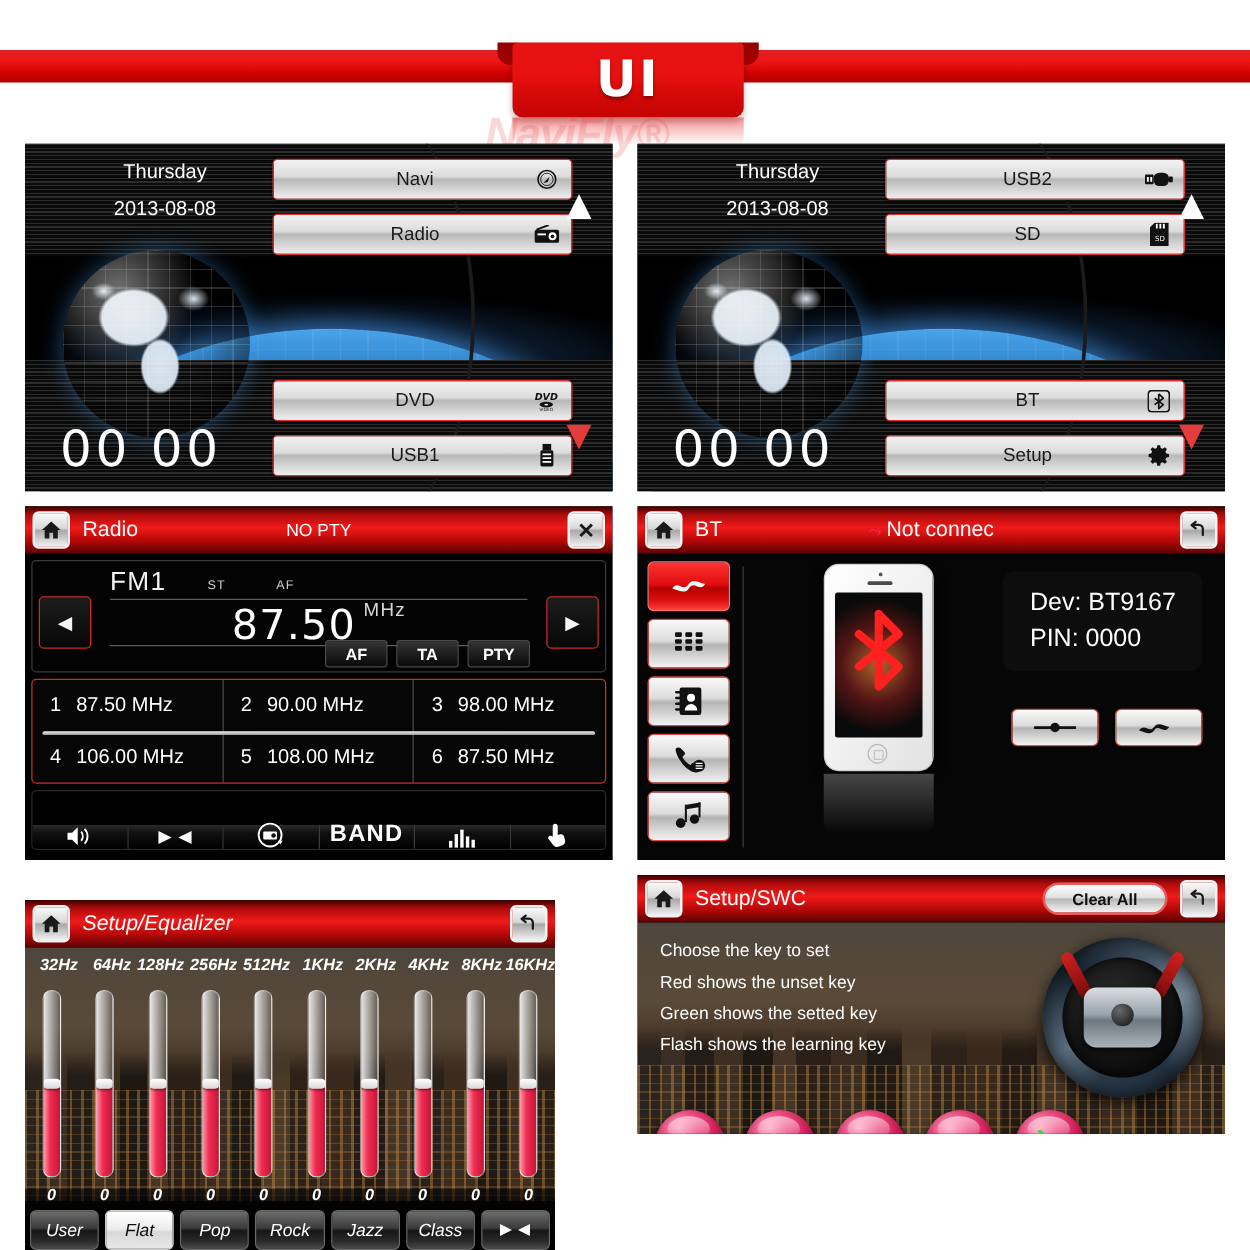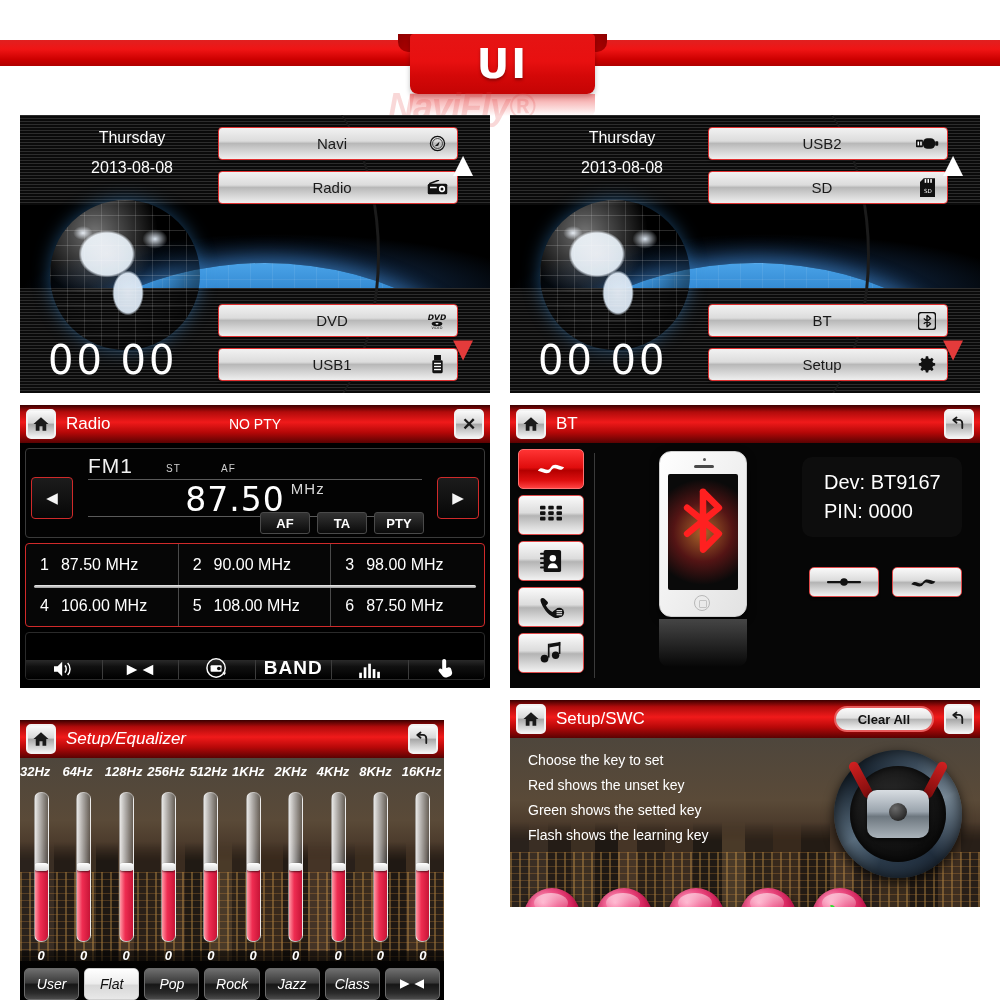--- a/index.html
+++ b/index.html
@@ -331,21 +331,21 @@
     position:absolute; left:0; right:0; top:46%; height:36%;
     background-image:
       repeating-linear-gradient(to right, rgba(255,190,90,.55) 0 2px, transparent 2px 9px),
       repeating-linear-gradient(to bottom, rgba(255,170,70,.38) 0 1px, transparent 1px 7px);
     opacity:.55;
   }
   .city-bottom { position:absolute; left:0; right:0; bottom:0; height:22%;
       background: linear-gradient(to bottom, rgba(0,0,0,.55), #000 70%); }
 
   .eq-labels { position:absolute; left:0; right:0; top:6px; display:flex; }
-  .eq-labels span { flex:1; text-align:left; color:#fff; font-size:13px; font-weight:bold; }
+  .eq-labels span { flex:1; text-align:right; color:#fff; font-size:13px; font-weight:bold; }
   .eq-bars { position:absolute; left:0; right:0; top:34px; height:150px; display:flex; }
   .eq-col { flex:1; display:flex; flex-direction:column; align-items:center; }
   .eq-track {
     position:relative; width:15px; height:150px; border-radius:7px;
     background: linear-gradient(to right, rgba(245,245,245,.92) 0%, rgba(200,200,200,.75) 45%, rgba(120,120,120,.45) 100%);
     border:1px solid rgba(255,255,255,.35);
     overflow:hidden;
   }
   .eq-fill {
     position:absolute; left:0; right:0; bottom:0;
@@ -669,20 +669,23 @@
 </div>
 
 <div class="panel p-mr">
   <div class="scr-head">
     <div class="head-home-btn">
       <svg width="18" height="18" viewBox="0 0 24 24">
             <path fill="#1a1a1a" d="M12 3 L22 12 h-3 v9 h-5 v-6 h-4 v6 H5 v-9 H2 Z"></path>
           </svg>
     </div>
     <div class="head-title">BT</div>
+    <div class="head-center big">
+      <span class="bt-sig">⤳</span><span>Not connec</span>
+    </div>
     <div class="head-spacer"></div>
     <div class="head-right-btn">
       <svg width="18" height="18" viewBox="0 0 22 22">
             <path d="M15 16 V10 a4 4 0 00-4-4 H5" fill="none" stroke="#1a1a1a" stroke-width="2.2" stroke-linecap="round"></path>
             <path d="M8 3 L4 6.2 L8 9.4" fill="none" stroke="#1a1a1a" stroke-width="2.2" stroke-linecap="round" stroke-linejoin="round"></path>
           </svg>
     </div>
   </div>
 
   <div class="bt-body">

